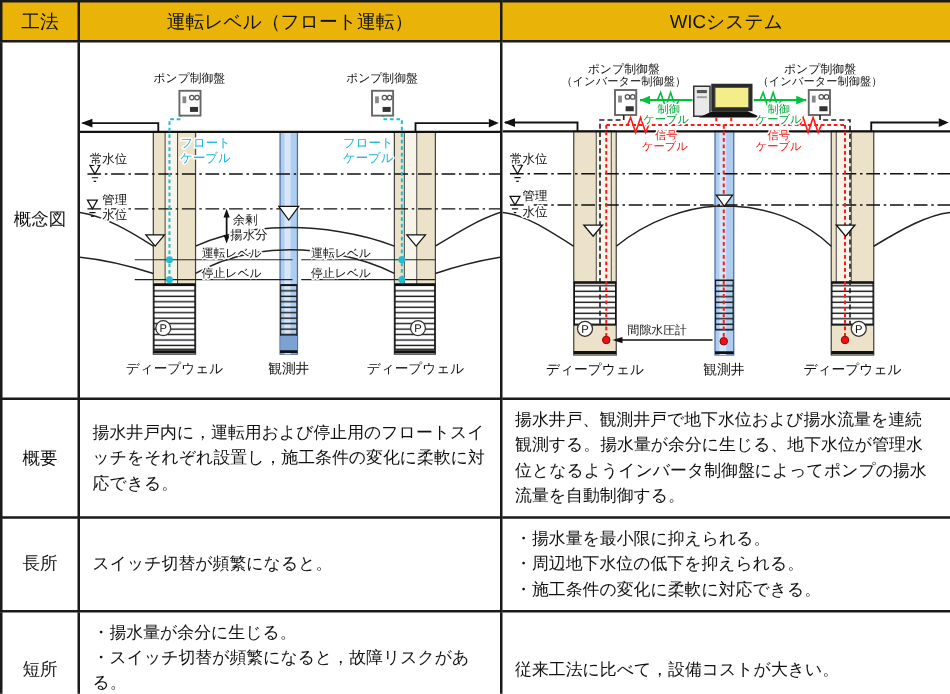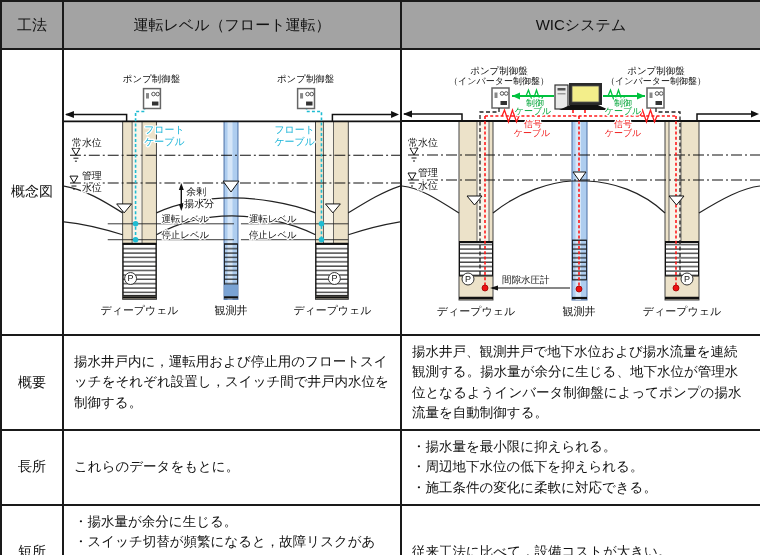--- a/index.html
+++ b/index.html
@@ -1,20 +1,20 @@
 <!DOCTYPE html>
 <html><head>
 <meta charset="utf-8">
 <style>
   html,body{margin:0;padding:0;background:#fff;}
   body{font-family:"Liberation Sans","DejaVu Sans",sans-serif;color:#111;}
   #frame{width:760px;height:555px;box-sizing:border-box;background:#fff;}
   table.cmp{border-collapse:collapse;table-layout:fixed;width:760px;height:555px;}
   table.cmp td,table.cmp th{border:2px solid #1a1a1a;box-sizing:border-box;vertical-align:middle;}
-  th.hdr{background:#a3a3a3;font-weight:normal;font-size:15px;text-align:center;height:48px;}
+  th.hdr{background:#eab308;font-weight:normal;font-size:15px;text-align:center;height:32px;}
   td.rowlab{text-align:center;font-size:14px;background:#fff;}
   td.txt{font-size:13.5px;line-height:1.5;padding:6px 10px;white-space:pre-line;background:#fff;}
   td.diagram{padding:0;background:#fff;vertical-align:top;}
   td.diagram svg{display:block;width:100%;height:100%;}
   svg text{font-family:"Liberation Sans","DejaVu Sans",sans-serif;fill:#111;
            paint-order:stroke;stroke:#ffffff;stroke-width:2.6px;stroke-linejoin:round;}
   svg text.s9{font-size:9px;}  svg text.s95{font-size:9.5px;}
   svg text.s10{font-size:10px;} svg text.s11{font-size:11px;}
   svg text.cyan{fill:#18b4d8;} svg text.green{fill:#00a538;} svg text.red{fill:#f01414;}
   svg text.mid{text-anchor:middle;}
@@ -347,27 +347,27 @@
         <text class="s95" x="100" y="233">間隙水圧計</text>
         <text class="s11 mid" x="74" y="265">ディープウェル</text>
         <text class="s11 mid" x="177" y="265">観測井</text>
         <text class="s11 mid" x="280" y="265">ディープウェル</text>
       </svg>
     </td>
   </tr>
 
   <tr style="height:76px;">
     <td class="rowlab">概要</td>
-    <td class="txt">揚水井戸内に，運転用および停止用のフロートスイッチをそれぞれ設置し，スイッチ間で井戸内水位を制御する。</td>
+    <td class="txt">揚水井戸内に，運転用および停止用のフロートスイッチをそれぞれ設置し，施工条件の変化に柔軟に対応できる。</td>
     <td class="txt">揚水井戸、観測井戸で地下水位および揚水流量を連続観測する。揚水量が余分に生じる、地下水位が管理水位となるようインバータ制御盤によってポンプの揚水流量を自動制御する。</td>
   </tr>
 
   <tr style="height:73px;">
     <td class="rowlab">長所</td>
-    <td class="txt">これらのデータをもとに。</td>
+    <td class="txt">スイッチ切替が頻繁になると。</td>
     <td class="txt">・揚水量を最小限に抑えられる。
 ・周辺地下水位の低下を抑えられる。
 ・施工条件の変化に柔軟に対応できる。</td>
   </tr>
 
   <tr style="height:74px;">
     <td class="rowlab">短所</td>
     <td class="txt">・揚水量が余分に生じる。
 ・スイッチ切替が頻繁になると，故障リスクがある。
 ・施工条件の変化に対応しにくい。</td>

